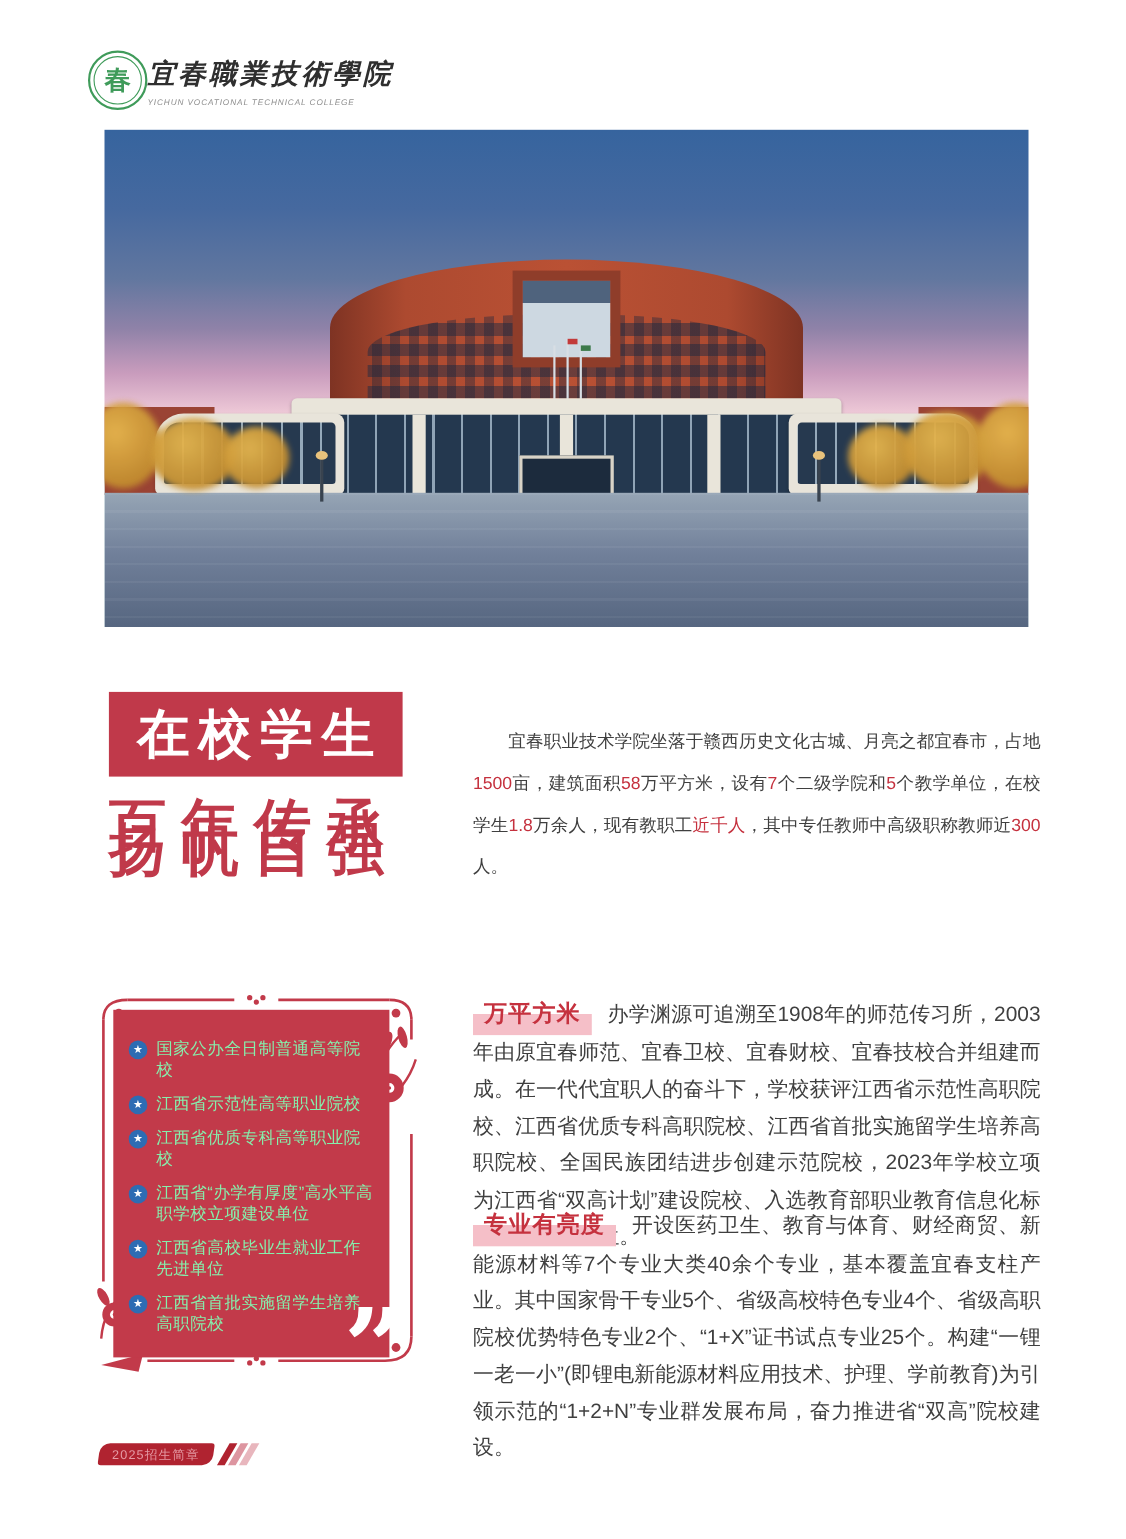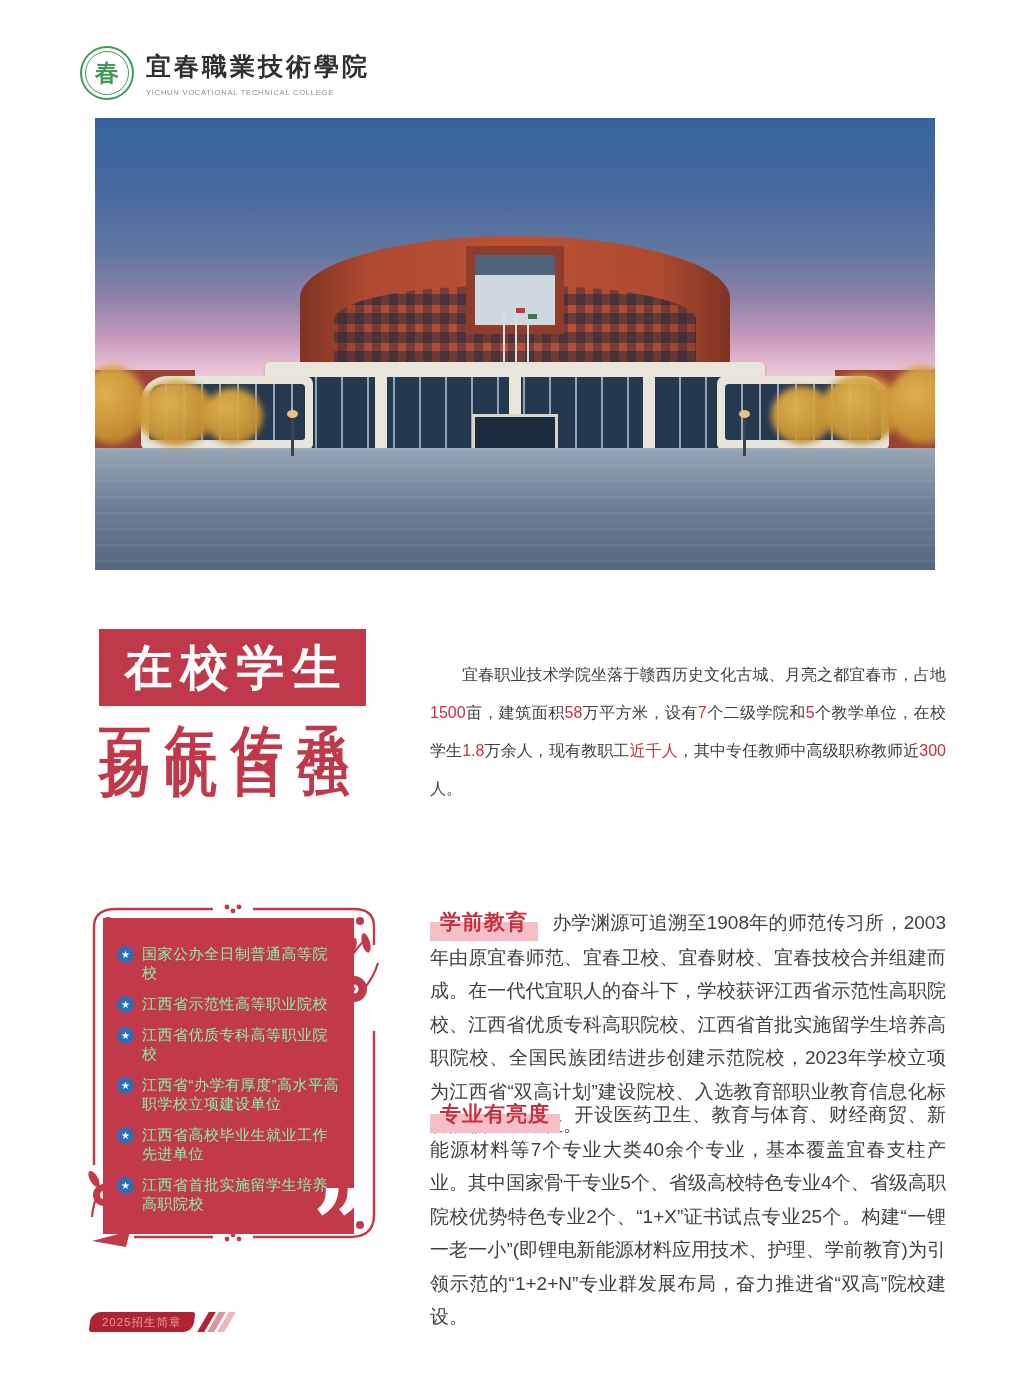--- a/index.html
+++ b/index.html
@@ -5,21 +5,21 @@
   * { margin:0; padding:0; box-sizing:border-box; }
   html,body { background:#fff; }
   body { font-family:"Liberation Sans","DejaVu Sans",sans-serif; }
   .page { position:relative; width:1024px; height:1399px; background:#ffffff; overflow:hidden; }
 
   
   .logo-wrap { position:absolute; left:80px; top:46px; display:flex; align-items:flex-start; }
   .logo-ring { width:54px; height:54px; border:2px solid #3f9b5a; border-radius:50%; display:flex; align-items:center; justify-content:center; }
   .logo-ring-inner { width:44px; height:44px; border:1px solid #3f9b5a; border-radius:50%; display:flex; align-items:center; justify-content:center; }
   .logo-glyph { color:#3f9b5a; font-size:24px; font-weight:bold; font-family:"DejaVu Serif",serif; }
-  .logo-text { margin-left:12px; padding-top:4px; }
+  .logo-text { padding-top:4px;font-style:italic; }
   .school-cn { font-family:"DejaVu Serif","Liberation Serif",serif; font-size:25px; font-weight:bold; color:#2f2f2f; letter-spacing:3px; }
   .school-en { margin-top:5px; font-size:7.5px; color:#8f8f8f; letter-spacing:0.8px; }
 
   
   .photo { position:absolute; left:95px; top:118px; width:840px; height:452px; overflow:hidden;
     background:linear-gradient(180deg,#36649e 0%,#46699f 16%,#62779f 30%,#8f82a8 40%,#c99cbd 49%,#eec9d7 57%,#e6d6da 62%,#d2dee2 68%,#c6dbe1 74%,#bccfd6 80%); }
   .photo * { position:absolute; }
   .plaza { left:0; right:0; top:330px; bottom:0;
     background:repeating-linear-gradient(180deg, rgba(255,255,255,0.05) 0 2px, rgba(0,0,0,0) 2px 16px),
                linear-gradient(180deg,#96a5b5 0%,#71809a 45%,#566680 100%); }
@@ -234,21 +234,21 @@
         </div>
         <div class="honor-item">
           <span class="star-badge">★</span>
           <span class="honor-text">江西省首批实施留学生培养高职院校</span>
         </div>
       </div>
     <div class="quote-mark">”</div>
   </div>
 
   <p class="sec sec0">
-    <span class="sec-label">学前教育</span><span>办学渊源可追溯至1908年的师范传习所，2003年由原宜春师范、宜春卫校、宜春财校、宜春技校合并组建而成。在一代代宜职人的奋斗下，学校获评江西省示范性高职院校、江西省优质专科高职院校、江西省首批实施留学生培养高职院校、全国民族团结进步创建示范院校，2023年学校立项为江西省“双高计划”建设院校、入选教育部职业教育信息化标杆院校建设单位。</span>
+    <span class="sec-label">万平方米</span><span>办学渊源可追溯至1908年的师范传习所，2003年由原宜春师范、宜春卫校、宜春财校、宜春技校合并组建而成。在一代代宜职人的奋斗下，学校获评江西省示范性高职院校、江西省优质专科高职院校、江西省首批实施留学生培养高职院校、全国民族团结进步创建示范院校，2023年学校立项为江西省“双高计划”建设院校、入选教育部职业教育信息化标杆院校建设单位。</span>
   </p>
   <p class="sec sec1">
     <span class="sec-label">专业有亮度</span><span>开设医药卫生、教育与体育、财经商贸、新能源材料等7个专业大类40余个专业，基本覆盖宜春支柱产业。其中国家骨干专业5个、省级高校特色专业4个、省级高职院校优势特色专业2个、“1+X”证书试点专业25个。构建“一锂一老一小”(即锂电新能源材料应用技术、护理、学前教育)为引领示范的“1+2+N”专业群发展布局，奋力推进省“双高”院校建设。</span>
   </p>
 
   <div class="footer-banner">
     <span>2025招生简章</span>
   </div>
   <div class="slash a"></div>
   <div class="slash b"></div>

